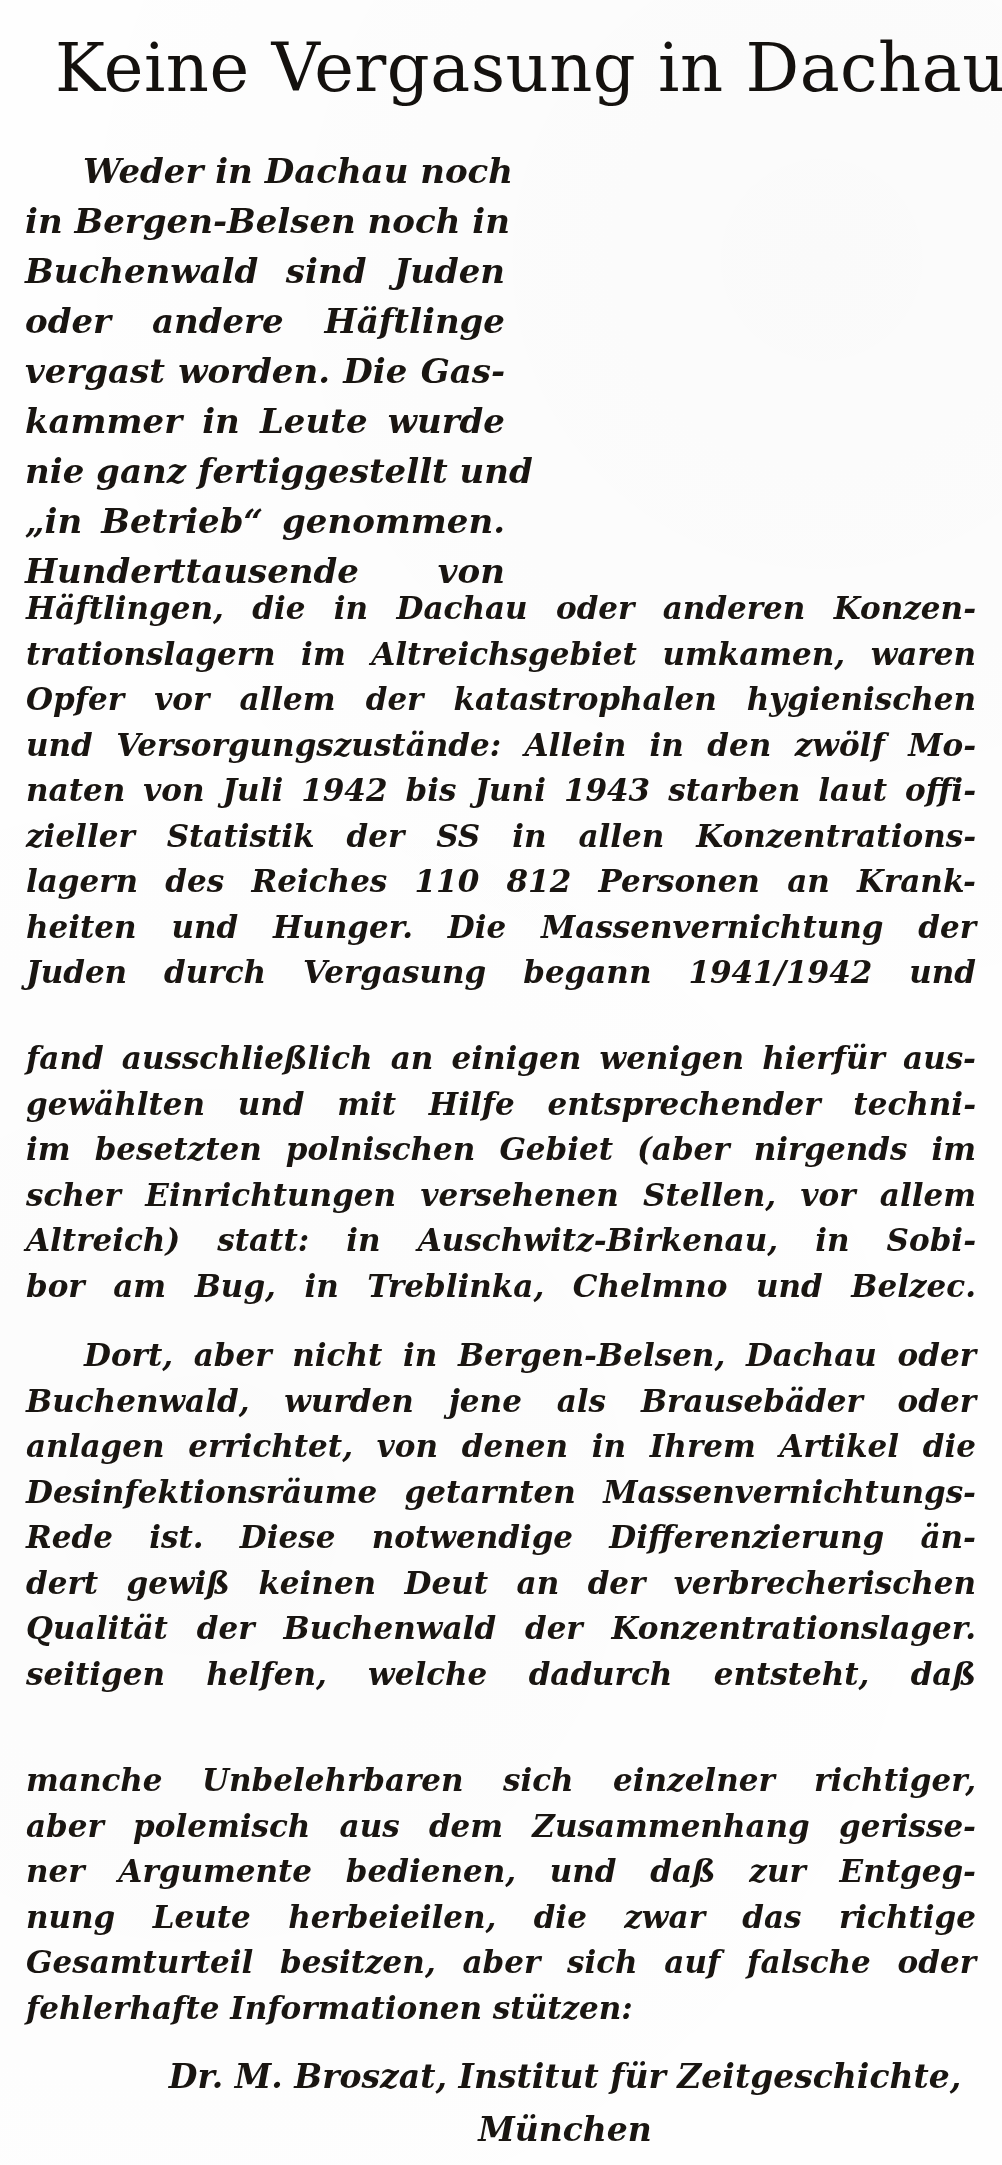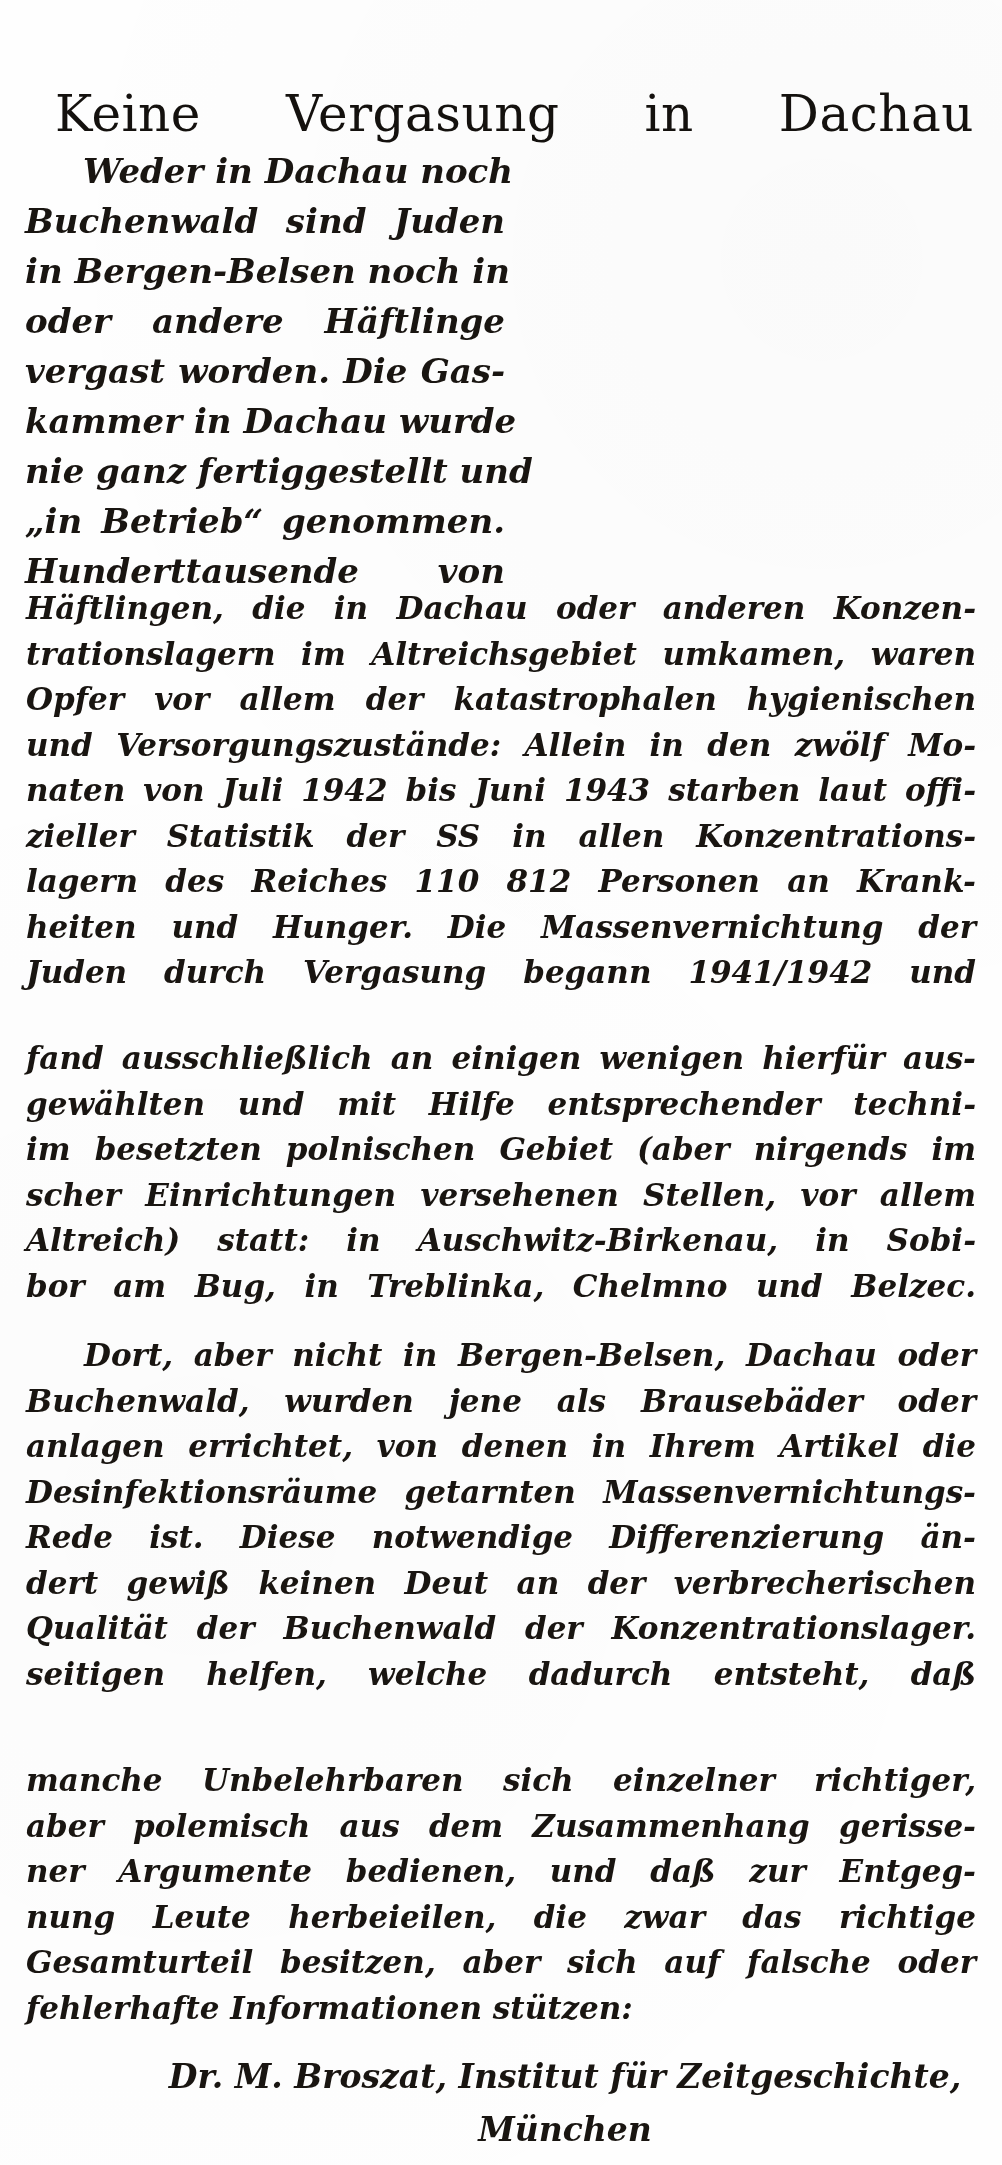--- a/index.html
+++ b/index.html
@@ -21,30 +21,29 @@
     background:
       radial-gradient(circle at 82% 12%, rgba(0,0,0,0.015), transparent 40%),
       radial-gradient(circle at 20% 70%, rgba(0,0,0,0.01), transparent 50%),
       #fefefe;
   }
   .headline {
     position: absolute;
     left: 55px;
     right: 28px;
     top: 26px;
-    font-size: 50px;
+    font-size: 67px;
     line-height: 84px;
     font-weight: normal;
     font-style: normal;
     color: #14110e;
     text-align: justify;
     text-align-last: justify;
     white-space: nowrap;
     letter-spacing: 0.5px;
-    margin-top: 46px;
   }
   .textblock {
     position: absolute;
     font-style: italic;
     font-weight: bold;
     color: #191511;
   }
   .textblock .line {
     text-align: justify;
     text-align-last: left;
@@ -105,25 +104,25 @@
 </style>
 </head>
 <body>
 
 <div class="page">
 
   <div class="headline">Keine Vergasung in Dachau</div>
 
   <div class="textblock narrow-col">
       <div class="line j ind">Weder in Dachau noch</div>
+      <div class="line j">in Bergen-Belsen noch in</div>
       <div class="line j">Buchenwald sind Juden</div>
-      <div class="line j">in Bergen-Belsen noch in</div>
       <div class="line j">oder andere Häftlinge</div>
       <div class="line j">vergast worden. Die Gas-</div>
-      <div class="line j">kammer in Dachau wurde</div>
+      <div class="line j">kammer in Leute wurde</div>
       <div class="line j">nie ganz fertiggestellt und</div>
       <div class="line j">„in Betrieb“ genommen.</div>
       <div class="line j">Hunderttausende von</div>
     </div>
 
   <div class="textblock para-a">
       <div class="line j">Häftlingen, die in Dachau oder anderen Konzen-</div>
       <div class="line j">trationslagern im Altreichsgebiet umkamen, waren</div>
       <div class="line j">Opfer vor allem der katastrophalen hygienischen</div>
       <div class="line j">und Versorgungszustände: Allein in den zwölf Mo-</div>

